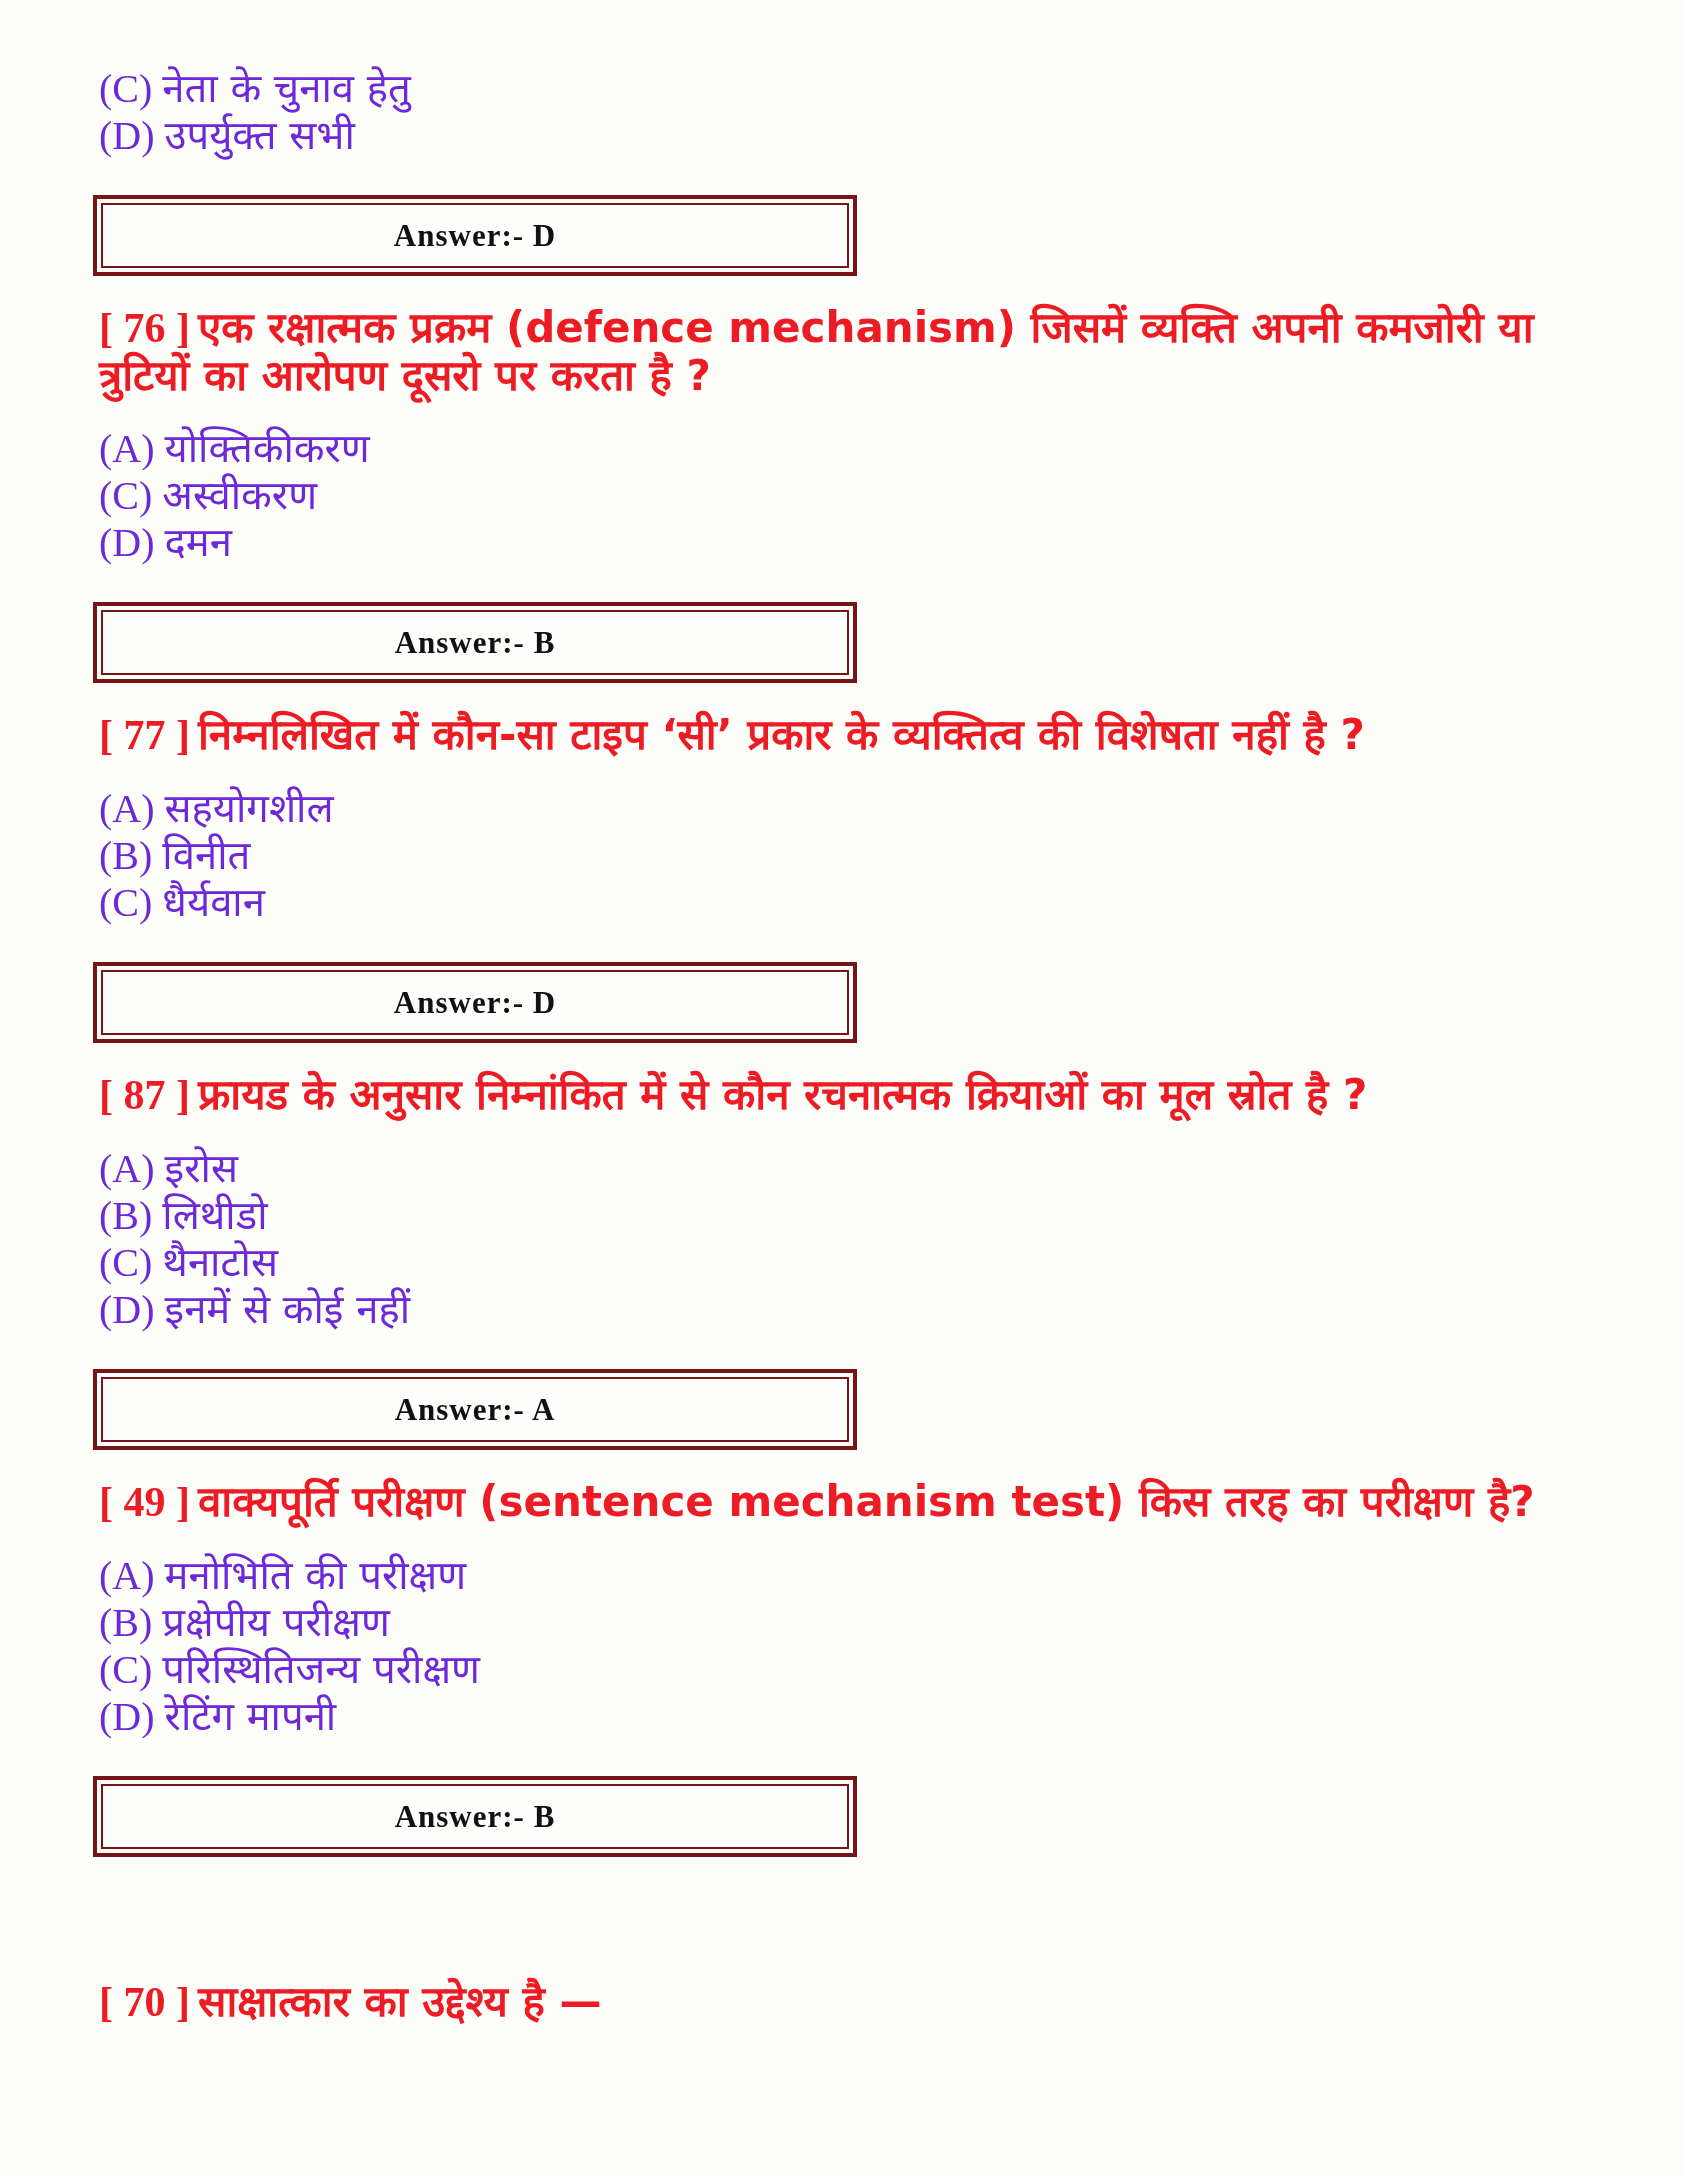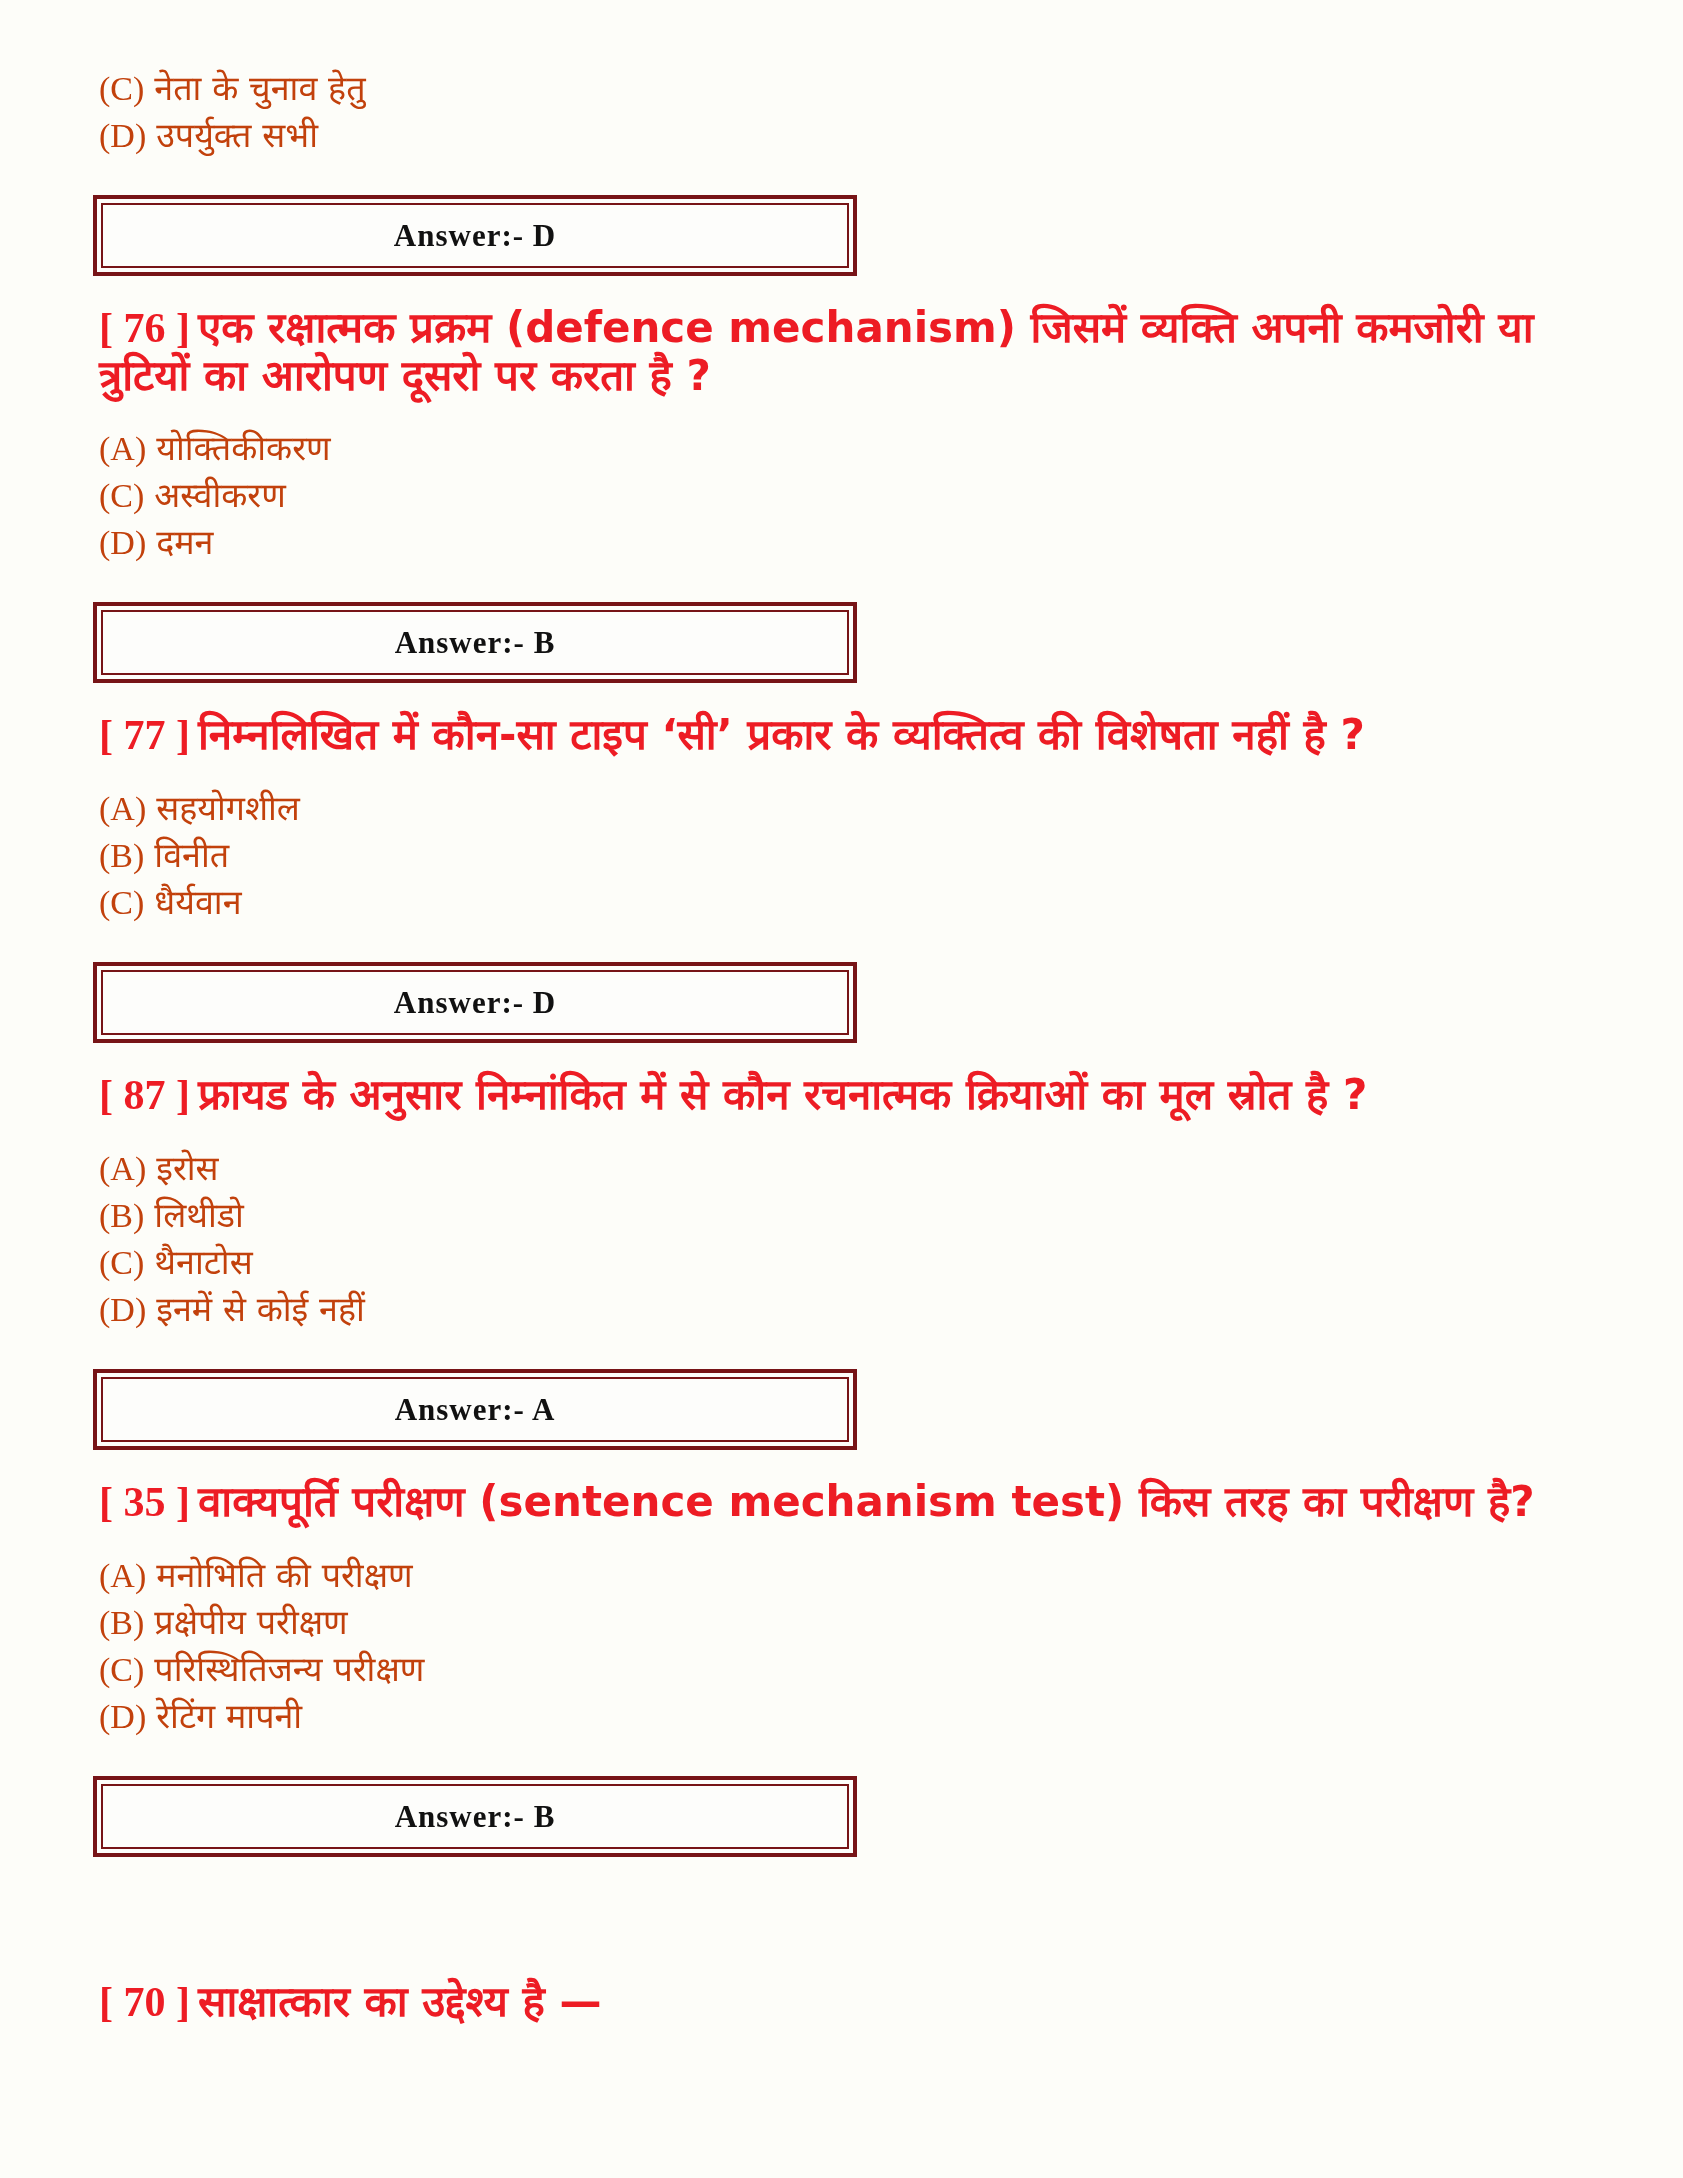--- a/index.html
+++ b/index.html
@@ -10,23 +10,23 @@
     color:#1c1c1c;
     overflow:hidden;
   }
   .page{
     box-sizing:border-box;
     width:1683px;height:2178px;
     padding:65px 79px 0 99px;
   }
   .options{margin:0;}
   .option-row{
-    font-size:34px;
+    font-size:40px;
     line-height:46px;
-    color:#c2410c;
+    color:#6d28d9;
     white-space:nowrap;
   }
   .opt-label{
     font-family:"Liberation Serif",serif;
     margin-right:10px;
   }
   .answer-box{
     box-sizing:border-box;
     width:764px;
     height:81px;
@@ -149,21 +149,21 @@
     </div>
     <div class="answer-box">
       <div class="answer-inner">
         <span class="answer-text">Answer:- A</span>
       </div>
     </div>
   </div>
 
   <div class="q-block">
     <div class="question">
-      <span class="q-num">[ 35 ]</span><span class="q-text">वाक्यपूर्ति परीक्षण (sentence mechanism test) किस तरह का परीक्षण है?</span>
+      <span class="q-num">[ 49 ]</span><span class="q-text">वाक्यपूर्ति परीक्षण (sentence mechanism test) किस तरह का परीक्षण है?</span>
     </div>
     <div class="options">
       <div class="option-row">
         <span class="opt-label">(A)</span><span class="opt-text">मनोभिति की परीक्षण</span>
       </div>
       <div class="option-row">
         <span class="opt-label">(B)</span><span class="opt-text">प्रक्षेपीय परीक्षण</span>
       </div>
       <div class="option-row">
         <span class="opt-label">(C)</span><span class="opt-text">परिस्थितिजन्य परीक्षण</span>

